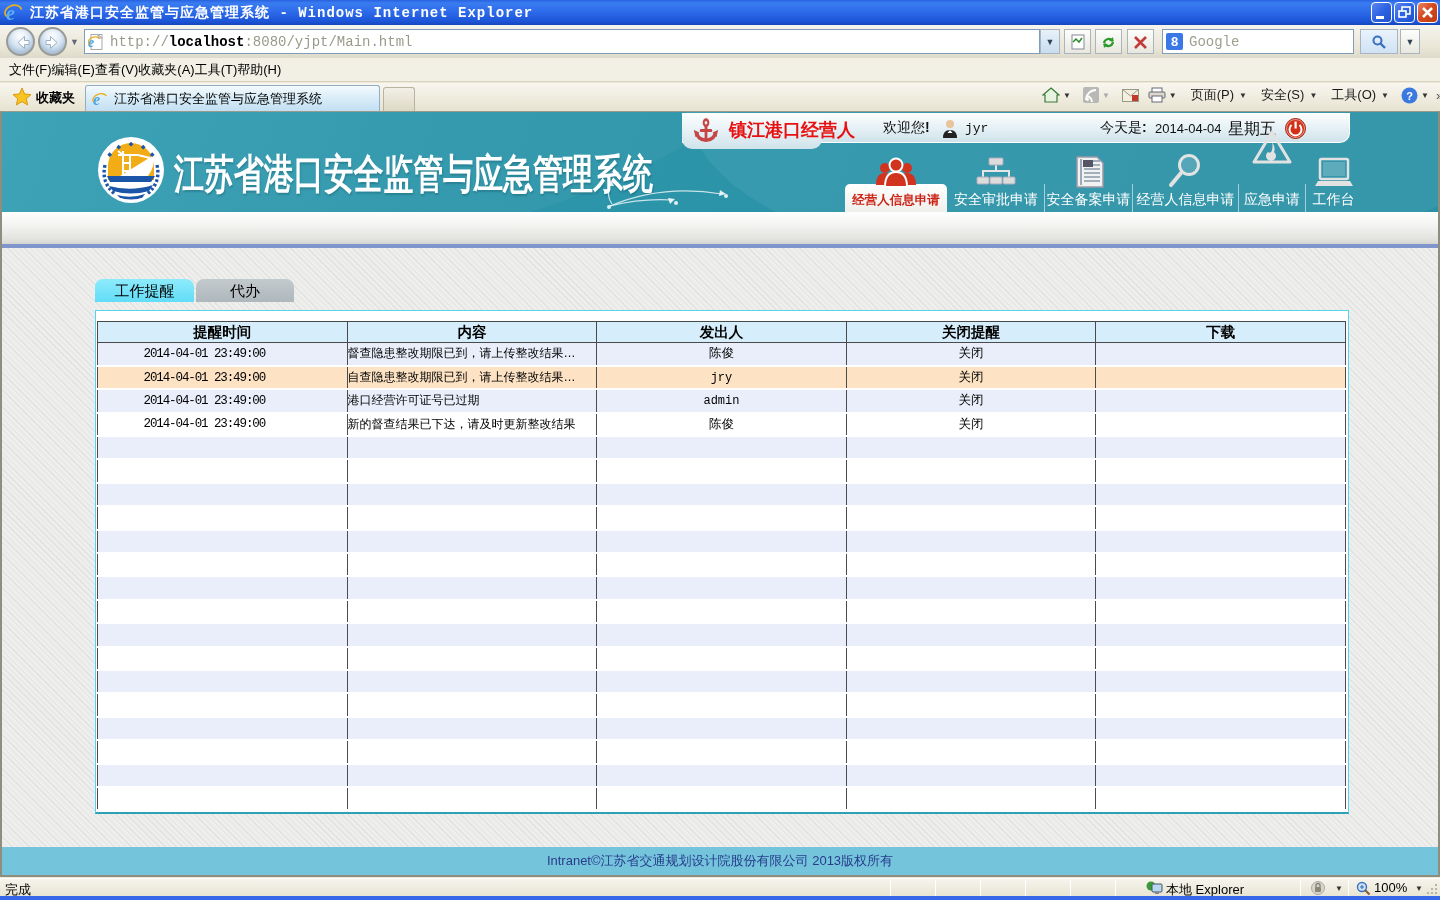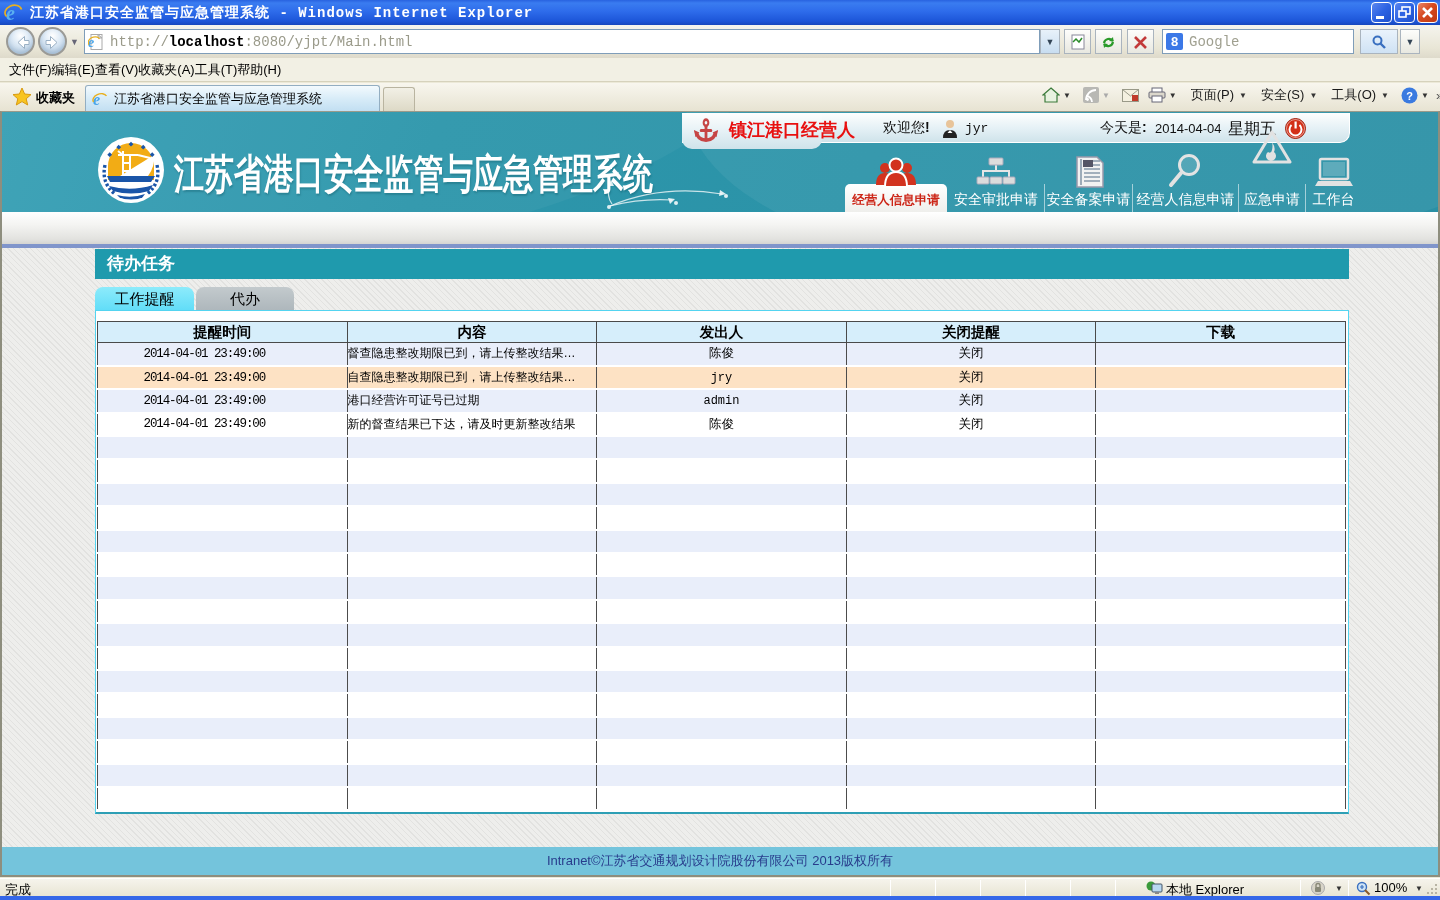--- a/index.html
+++ b/index.html
@@ -88,21 +88,21 @@
 
 .greyband { position:absolute; left:0; top:100px; width:1436px; height:32px;
   background:linear-gradient(#ffffff 0%, #f4f4f2 40%, #e2e2df 85%, #d5d5d2 100%); }
 .blueline { position:absolute; left:0; top:132px; width:1436px; height:4px; background:#8095cb; }
 
 
 .main { position:absolute; left:0; top:136px; width:1436px; height:599px;
   background:repeating-linear-gradient(45deg, #eeeeec 0px, #eeeeec 3px, #e2e2e0 3px, #e2e2e0 4px); }
 .taskbar { position:absolute; left:93px; top:1px; width:1254px; height:30px; background:#1f9aad;
   color:#fff; font-weight:bold; font-size:17px; line-height:30px; padding-left:12px; }
-.tabs { position:absolute; left:93px; top:39px; height:23px; display:flex; }
+.tabs { position:absolute; left:93px; top:31px; height:23px; display:flex; }
 .ctab { width:99px; height:23px; border-radius:8px 8px 0 0; text-align:center; line-height:23px; font-size:15px; color:#000; }
 .ctab.on { background:linear-gradient(#8debfb,#62ddf8); }
 .ctab.off { background:linear-gradient(#c3cacd,#aeb7bc); margin-left:2px; width:98px; }
 .tblwrap { position:absolute; left:93px; top:62px; width:1254px; height:504px;
   background:#fff; border:1px solid #54d4f0; border-bottom:2px solid #2e9fb5; }
 table.grid { border-collapse:collapse; table-layout:fixed; width:1008px; margin:10px 0 0 1px; }
 table.grid col { width:249.6px; }
 table.grid th { background:#d6eefb; border:1px solid #4a4a4a; font-size:14.5px; font-weight:bold; height:21px; color:#000; }
 table.grid td { border-left:1px solid #4c4c4c; border-right:1px solid #4c4c4c; border-bottom:2px solid #fff; font-size:13px; height:23.4px; text-align:center; color:#000; padding:0; white-space:nowrap; overflow:hidden; }
 table.grid td.c2 { text-align:left; padding-left:0; font-size:12px; }
@@ -407,21 +407,20 @@
           </div>
         <div class="tx">工作台</div>
       </div>
     </div>
   </div>
 
   <div class="greyband"></div>
   <div class="blueline"></div>
 
   <div class="main">
-    <div class="taskbar">待办任务</div>
     <div class="tabs">
       <div class="ctab on">工作提醒</div>
       <div class="ctab off">代办</div>
     </div>
     <div class="tblwrap">
       <table class="grid">
         <colgroup>
             <col>
             <col>
             <col>

